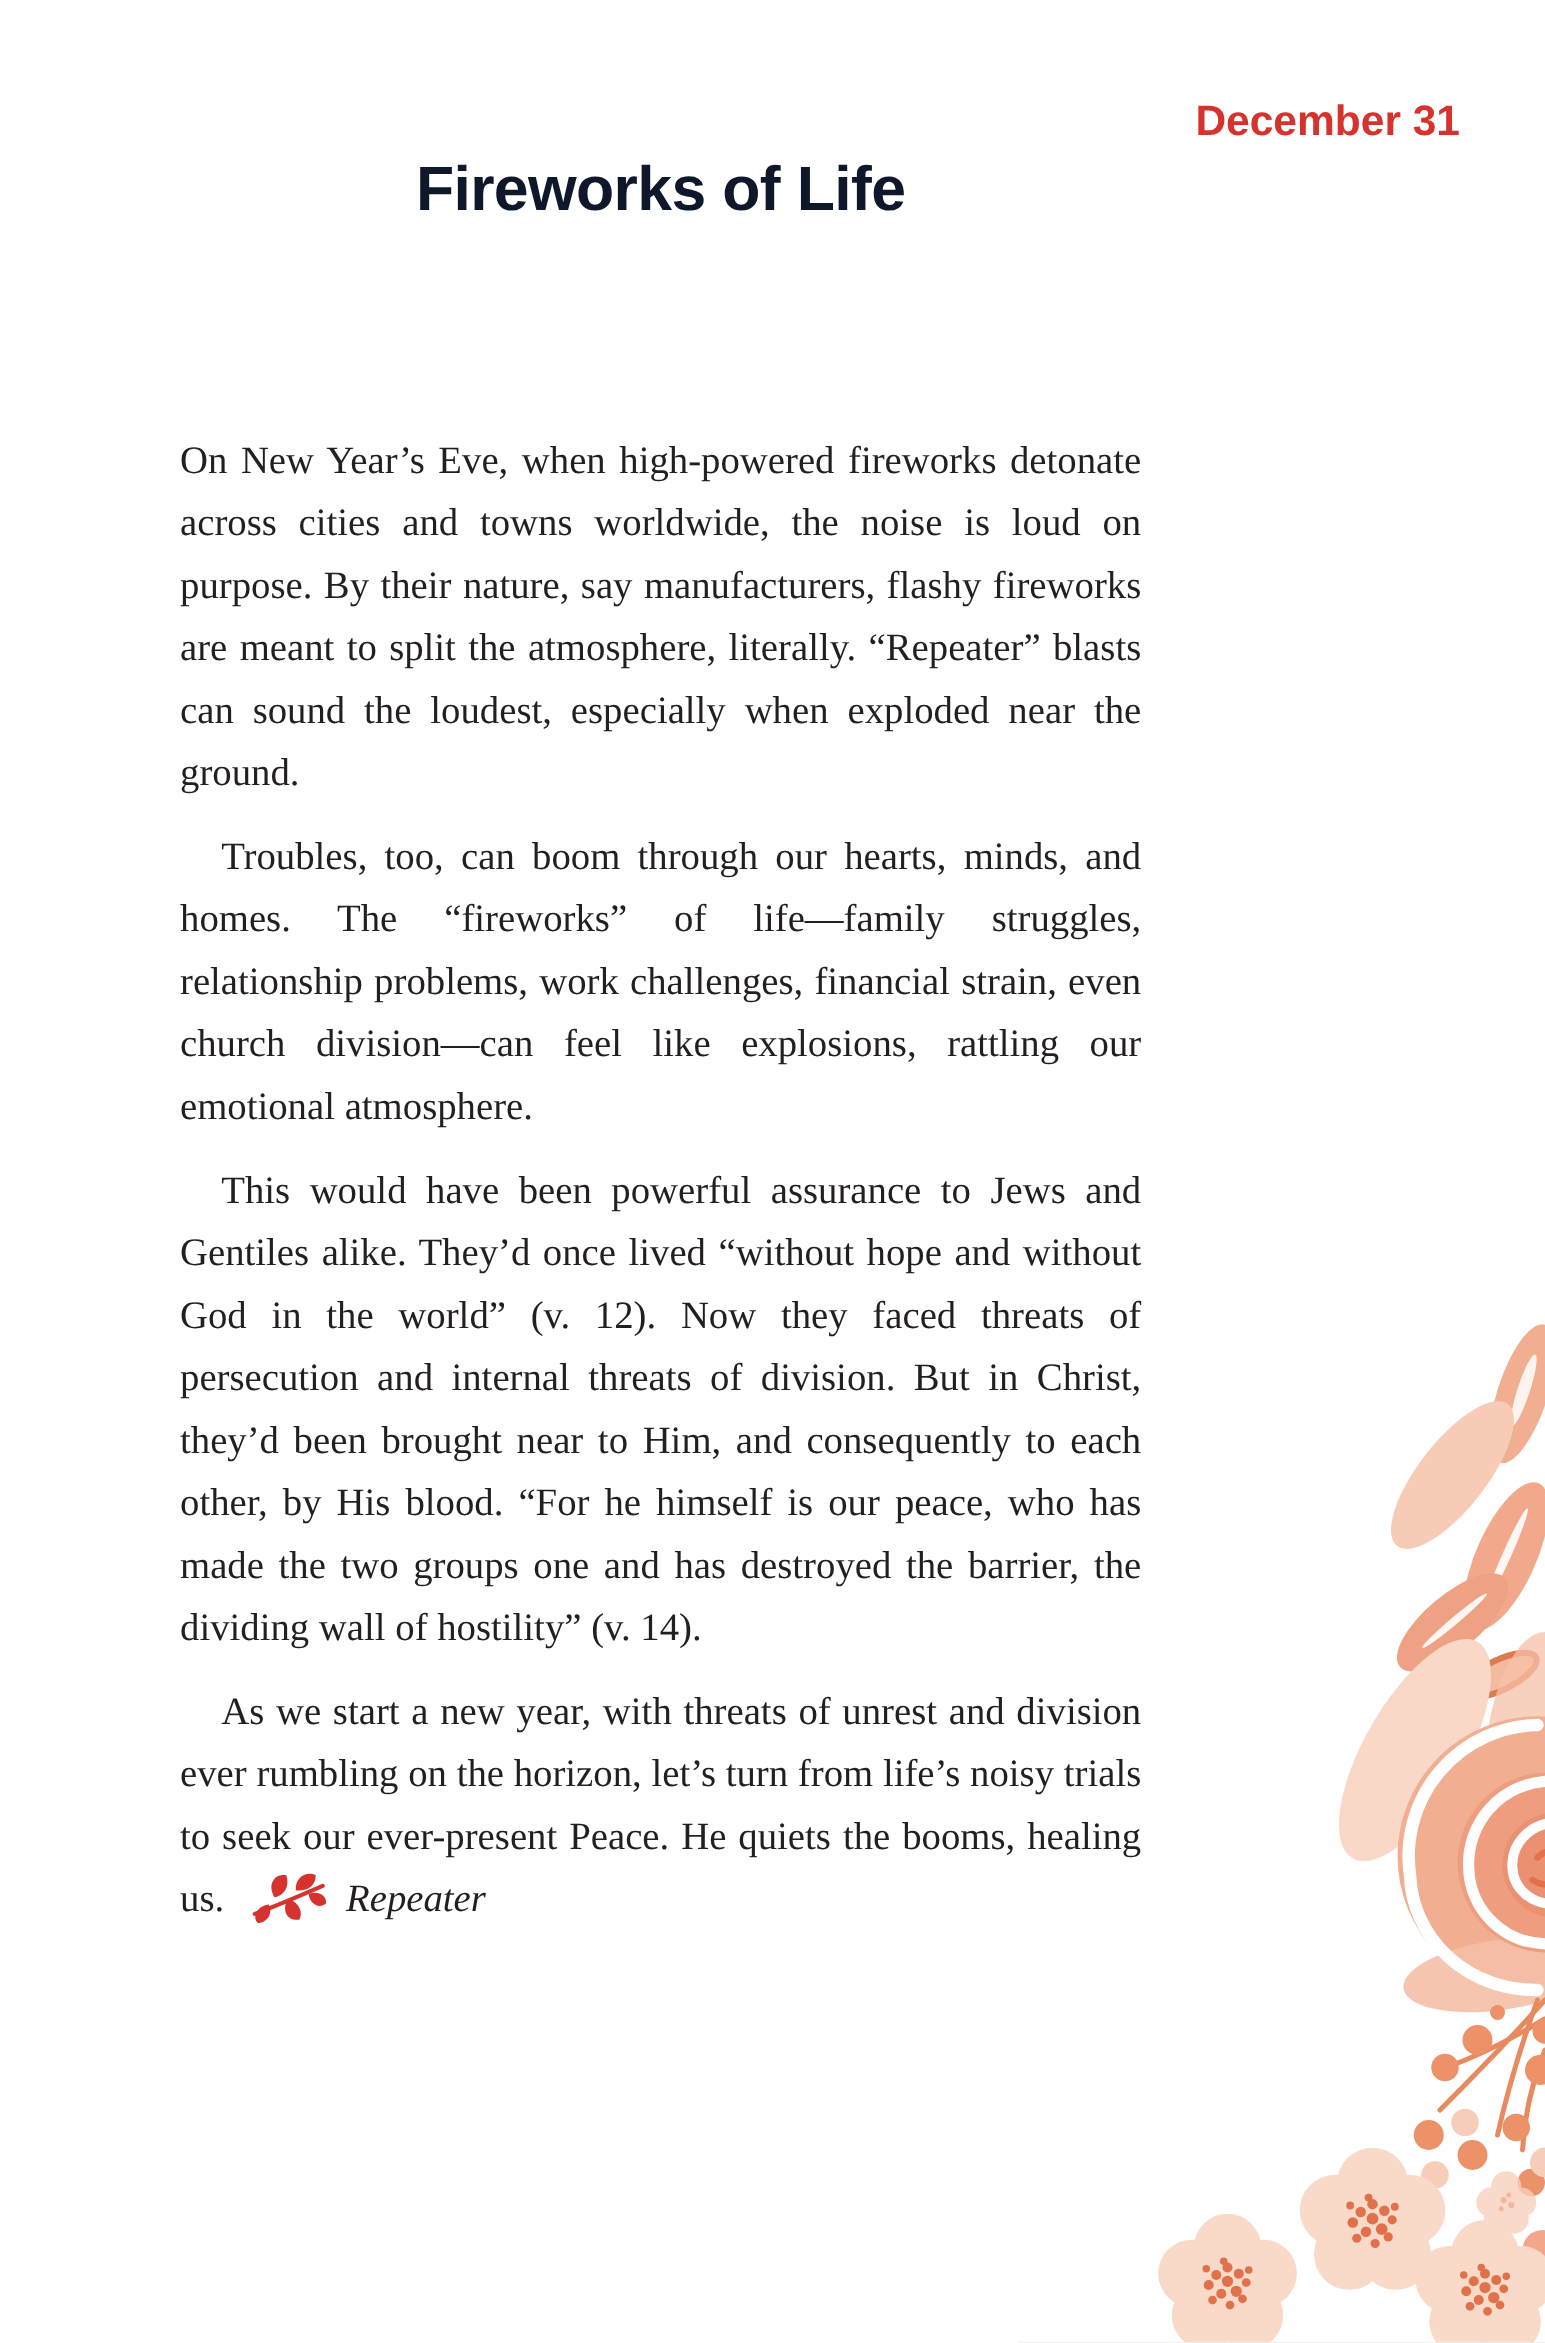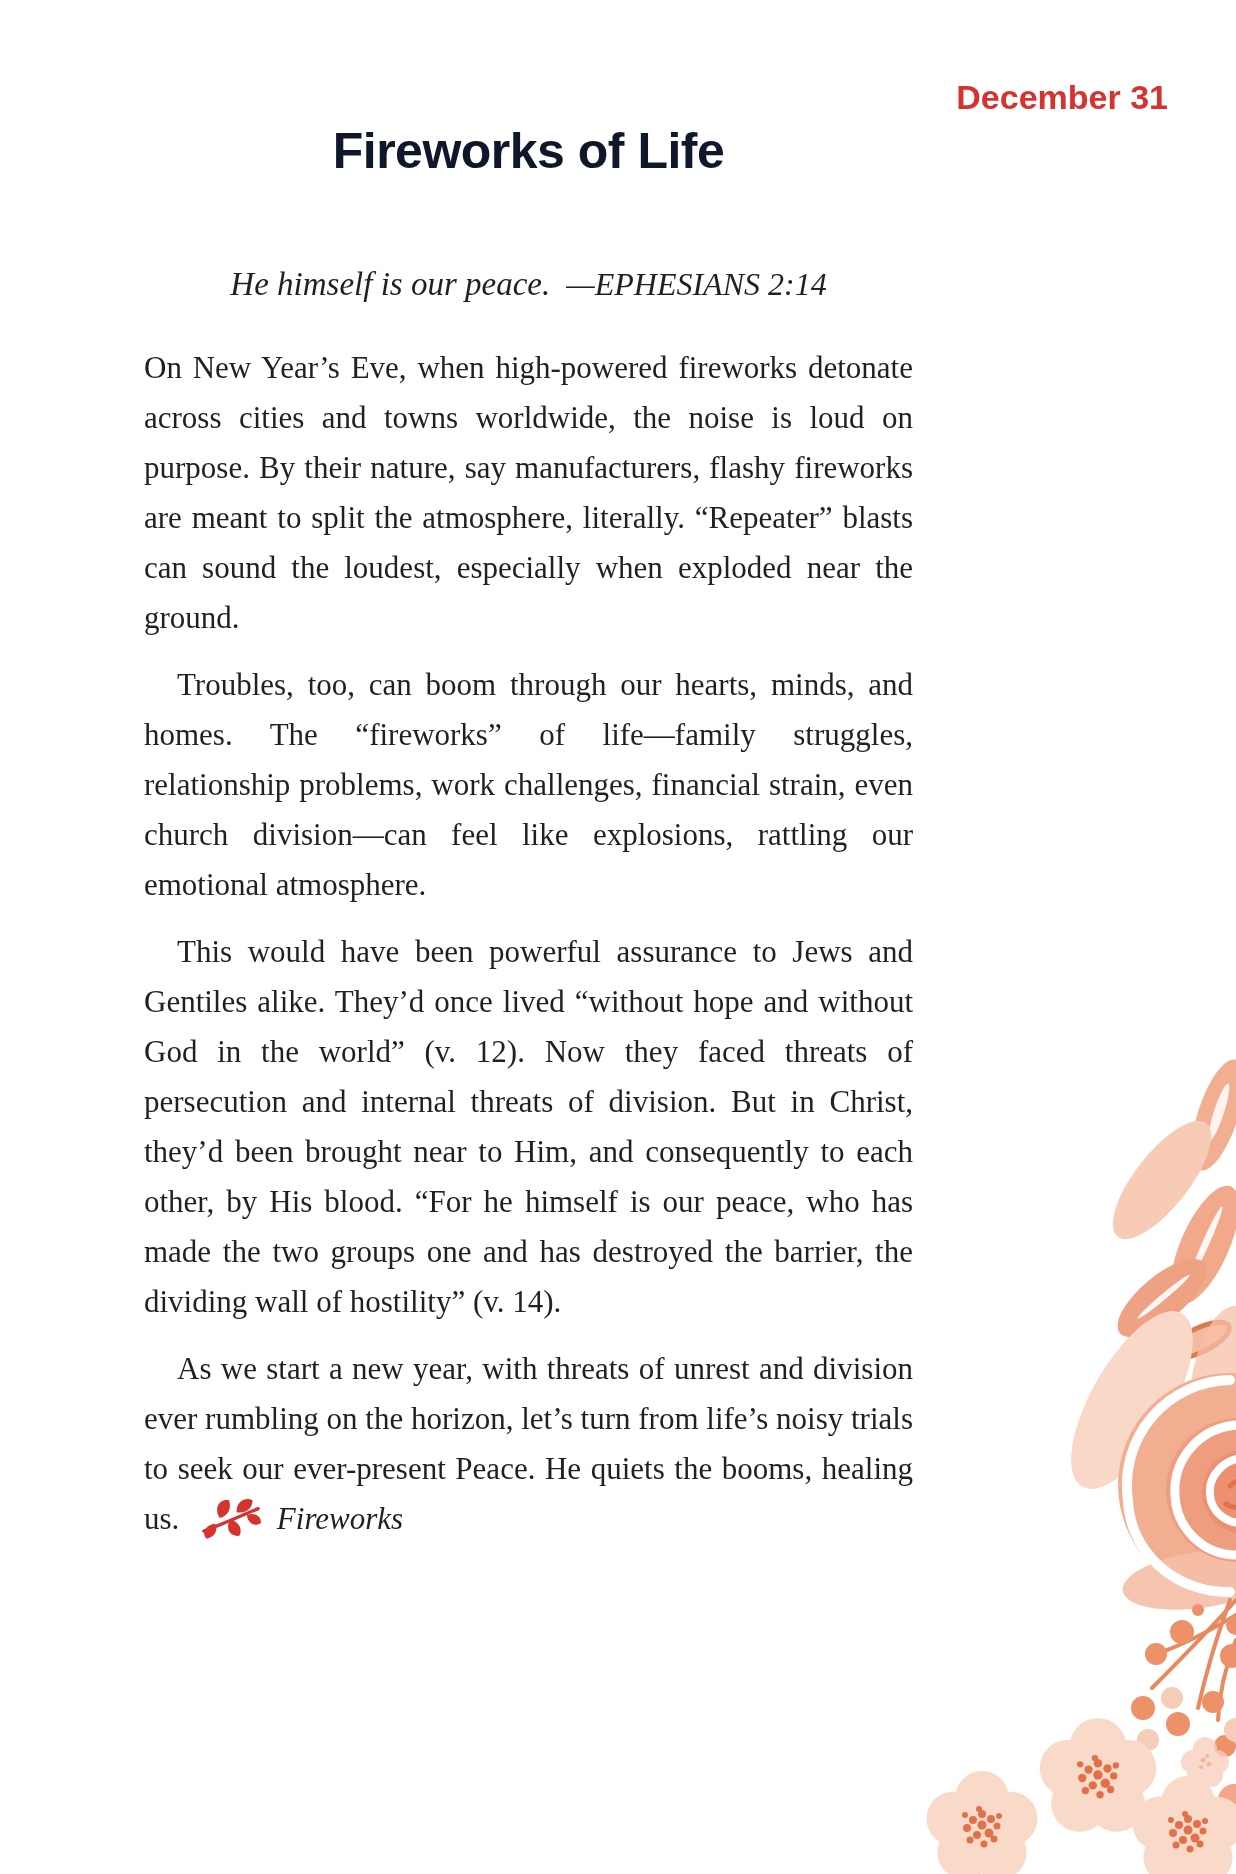--- a/index.html
+++ b/index.html
@@ -53,40 +53,37 @@
 </head>
 <body>
 
 <div class="page">
 
   <div class="date">December 31</div>
 
   <h1 class="title">Fireworks of Life</h1>
 
 
-  <div class="verse">
-    <span>He himself is our peace.</span><span class="ref">—EPHESIANS 2:14</span>
-  </div>
 
   <div class="body-text">
       <p class="para"><span>On New Year’s Eve, when high-powered fireworks detonate across cities and towns worldwide, the noise is loud on purpose. By their nature, say manufacturers, flashy fireworks are meant to split the atmosphere, literally. “Repeater” blasts can sound the loudest, especially when exploded near the ground.</span></p>
       <p class="para indent"><span>Troubles, too, can boom through our hearts, minds, and homes. The “fireworks” of life—family struggles, relationship problems, work challenges, financial strain, even church division—can feel like explosions, rattling our emotional atmosphere.</span></p>
       <p class="para indent"><span>This would have been powerful assurance to Jews and Gentiles alike. They’d once lived “without hope and without God in the world” (v. 12). Now they faced threats of persecution and internal threats of division. But in Christ, they’d been brought near to Him, and consequently to each other, by His blood. “For he himself is our peace, who has made the two groups one and has destroyed the barrier, the dividing wall of hostility” (v. 14).</span></p>
       <p class="para indent"><span>As we start a new year, with threats of unrest and division ever rumbling on the horizon, let’s turn from life’s noisy trials to seek our ever-present Peace. He quiets the booms, healing us.</span>
   <svg class="leaf-icon" viewBox="0 0 64 46" xmlns="http://www.w3.org/2000/svg" aria-hidden="true">
     <path d="M3,37 Q24,29 61,13" stroke="#D6332E" stroke-width="3.5" fill="none" stroke-linecap="round"></path>
     <g fill="#D6332E">
       <path d="M20,23 C13,12 20,2 30,4 C33,14 28,21 20,23 Z"></path>
       <path d="M38,17 C37,6 47,0 55,4 C55,13 48,18 38,17 Z"></path>
       <path d="M15,29 C5,30 0,40 6,45 C16,43 18,35 15,29 Z"></path>
       <path d="M31,24 C26,34 30,43 41,42 C45,34 39,26 31,24 Z"></path>
       <path d="M49,20 C50,29 58,33 64,28 C64,20 56,17 49,20 Z"></path>
     </g>
   </svg>
-<em class="author">Fireworks</em></p>
+<em class="author">Repeater</em></p>
     </div>
 
   <svg class="floral" viewBox="0 0 336 834" xmlns="http://www.w3.org/2000/svg" aria-hidden="true">
     <defs>
       <g id="bloom-shape" fill="#F9D9C8">
         <circle cx="0" cy="-30" r="27"></circle>
         <circle cx="-28.5" cy="-9.3" r="27"></circle>
         <circle cx="-17.6" cy="24.3" r="27"></circle>
         <circle cx="17.6" cy="24.3" r="27"></circle>
         <circle cx="28.5" cy="-9.3" r="27"></circle>

